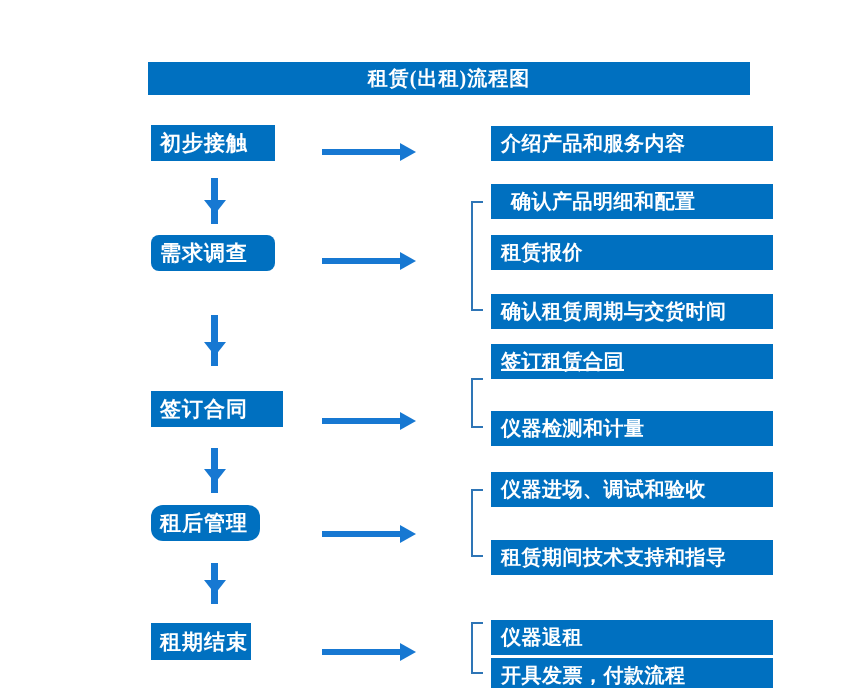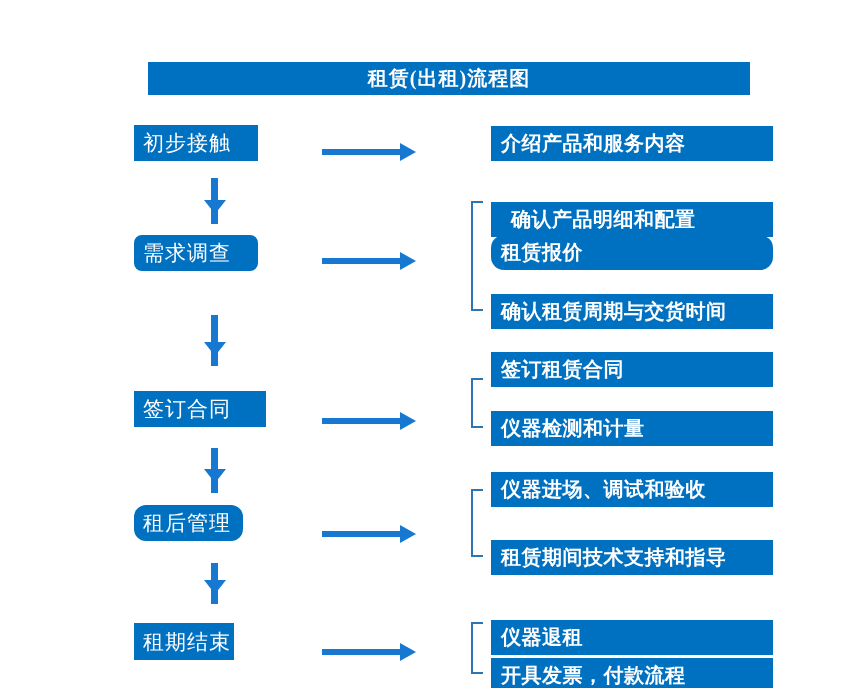--- a/index.html
+++ b/index.html
@@ -18,25 +18,25 @@
     font-family:"Liberation Serif", serif;
   }
   .title-bar{
     position:absolute;left:100px;top:14px;width:602px;height:33px;
     background:var(--box-blue);
     display:flex;align-items:center;justify-content:center;
     color:var(--text-white);font-weight:bold;font-size:20px;
     letter-spacing:1px;
   }
   .step-box{
-    position:absolute;left:86px;height:36px;
+    position:absolute;left:103px;height:36px;
     background:var(--box-blue);
     display:flex;align-items:center;
     padding-left:9px;
-    color:var(--text-white);font-weight:normal;font-size:21px;
+    color:var(--text-white);font-weight:bold;font-size:21px;
     letter-spacing:1px;
     white-space:nowrap;
   }
   .out-box{
     position:absolute;left:443px;width:282px;height:35px;
     background:var(--box-blue);
     display:flex;align-items:center;
     padding-left:10px;
     color:var(--text-white);font-weight:bold;font-size:20px;
     letter-spacing:0.5px;
@@ -124,25 +124,25 @@
       <div class="head"></div>
     </div>
 
   <div class="bracket" style="top:153px;height:110px;"></div>
   <div class="bracket" style="top:330px;height:50px;"></div>
   <div class="bracket" style="top:441px;height:68px;"></div>
   <div class="bracket" style="top:574px;height:52px;"></div>
 
   <div class="out-box" style="top:78px;">介绍产品和服务内容</div>
 
-  <div class="out-box" style="top:154px;padding-left:20px;">确认产品明细和配置</div>
-  <div class="out-box" style="top:187px;border-radius:13px;">租赁报价</div>
+  <div class="out-box" style="top:136px;padding-left:20px;">确认产品明细和配置</div>
+  <div class="out-box" style="top:187px;">租赁报价</div>
   <div class="out-box" style="top:246px;">确认租赁周期与交货时间</div>
 
-  <div class="out-box" style="top:304px;">签订租赁合同</div>
+  <div class="out-box" style="top:296px;text-decoration:underline;">签订租赁合同</div>
   <div class="out-box" style="top:363px;">仪器检测和计量</div>
 
   <div class="out-box" style="top:424px;">仪器进场、调试和验收</div>
   <div class="out-box" style="top:492px;">租赁期间技术支持和指导</div>
 
   <div class="out-box" style="top:572px;">仪器退租</div>
   <div class="out-box" style="top:610px;">开具发票，付款流程</div>
 
 </div>
 

